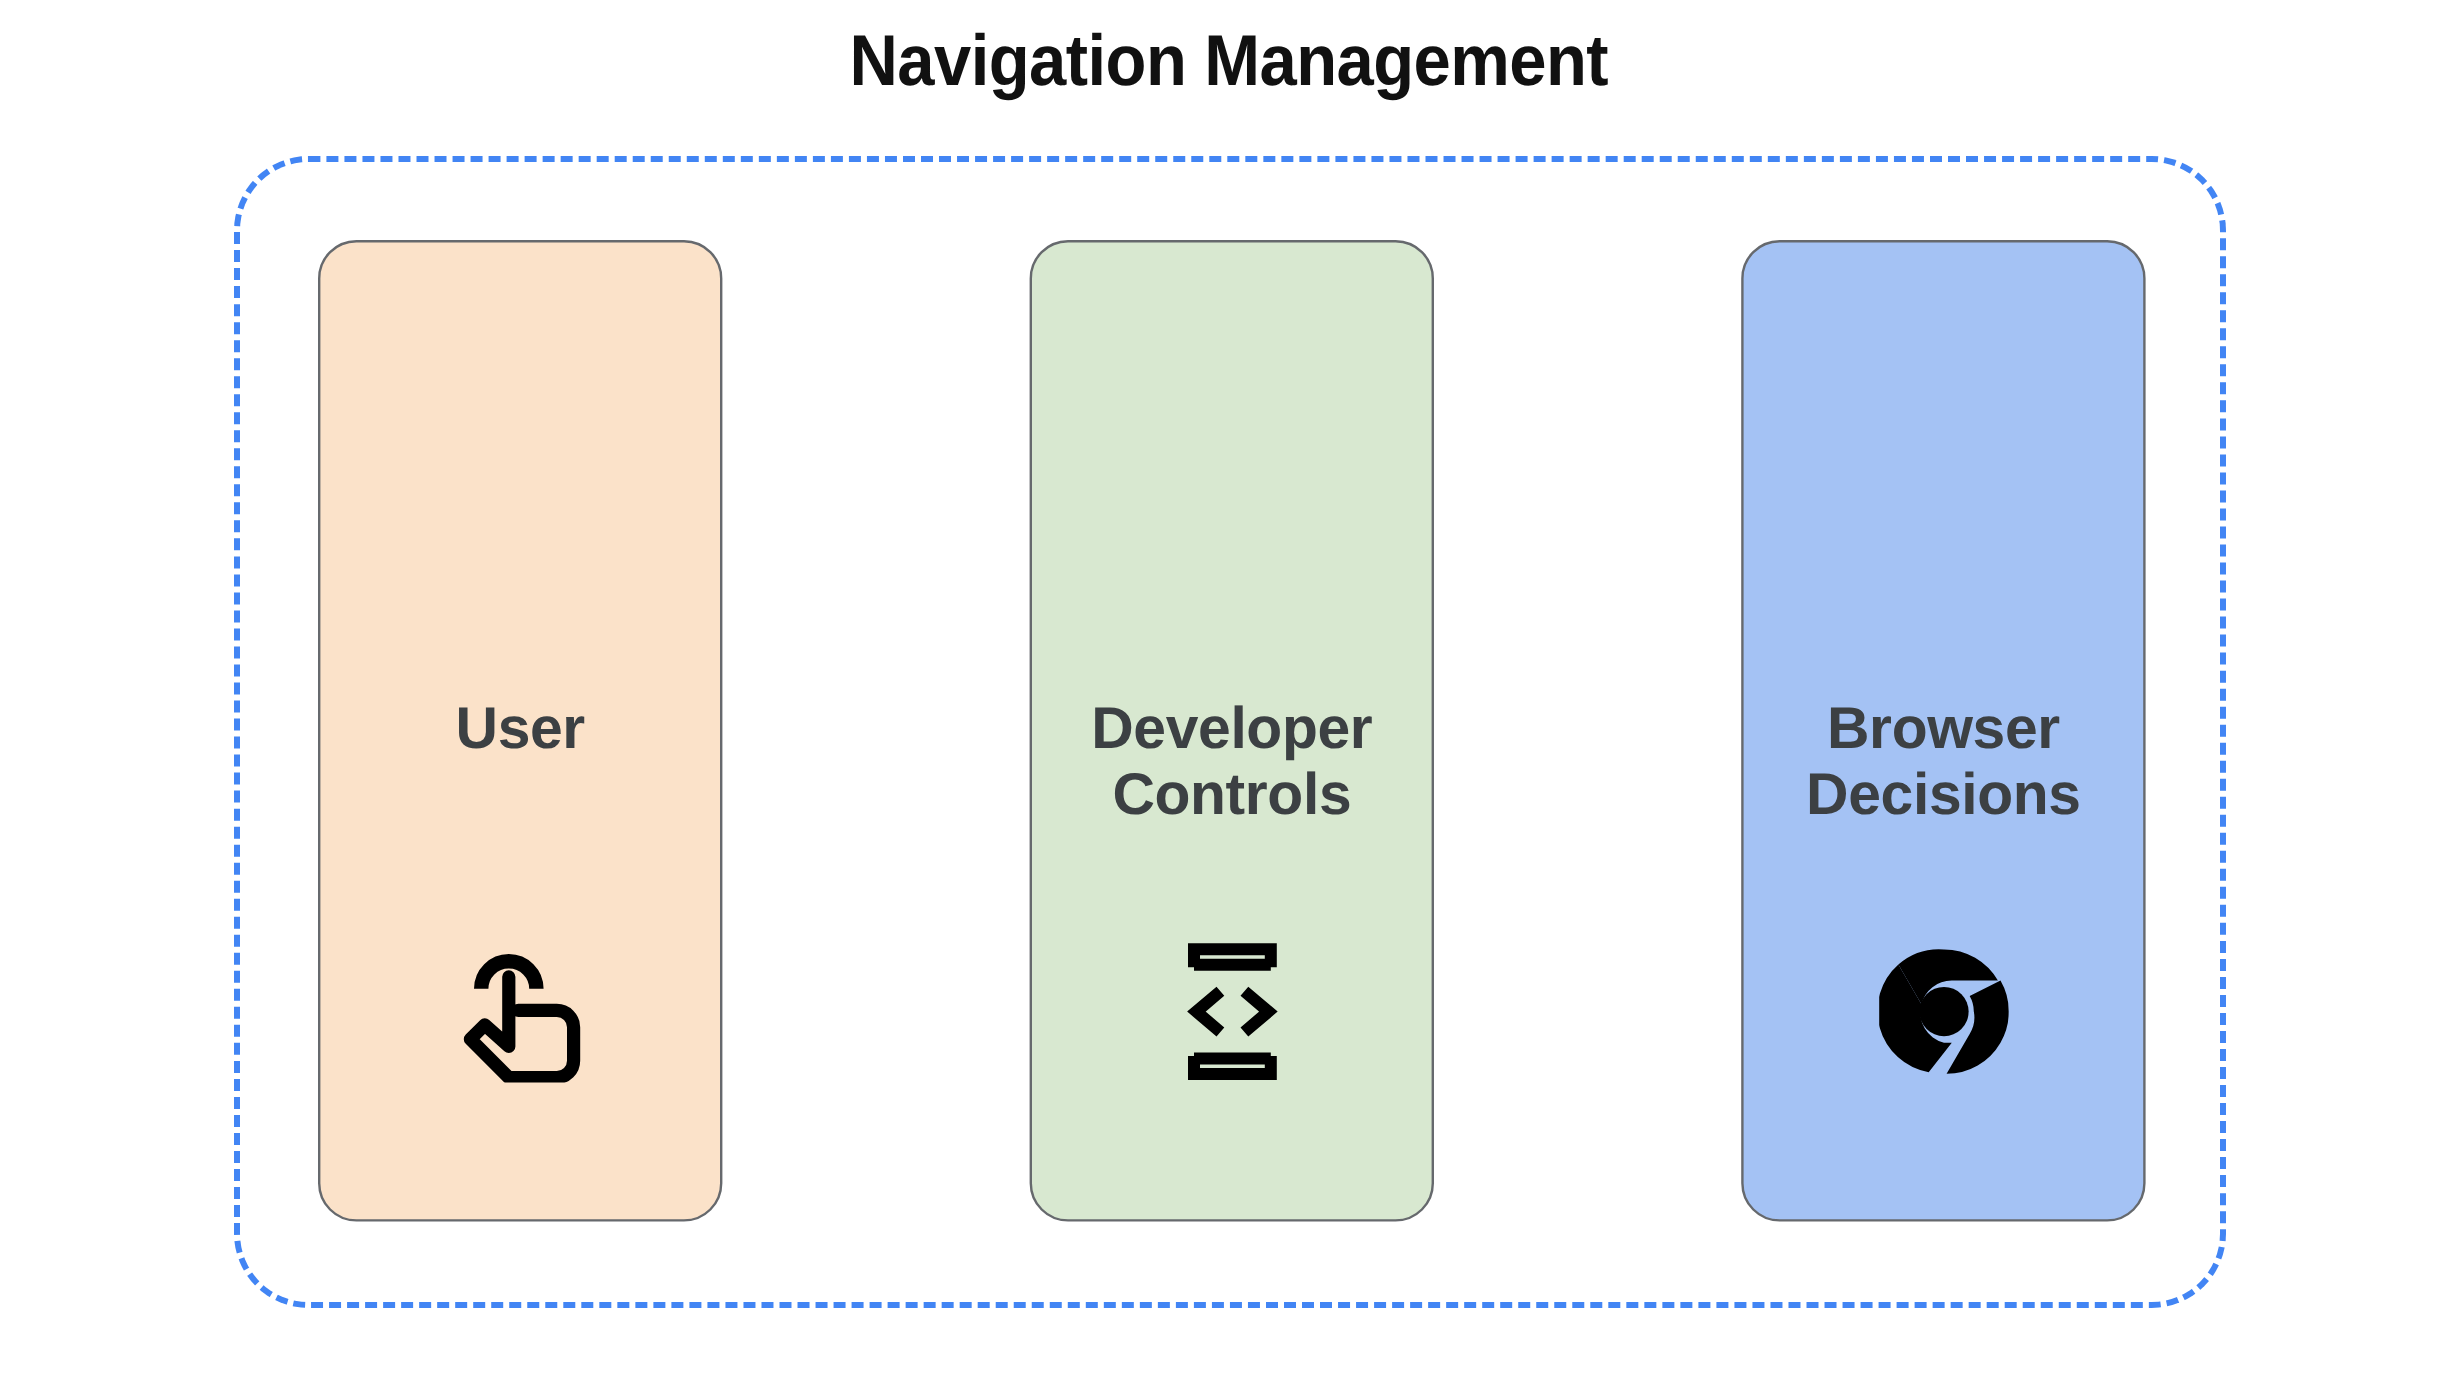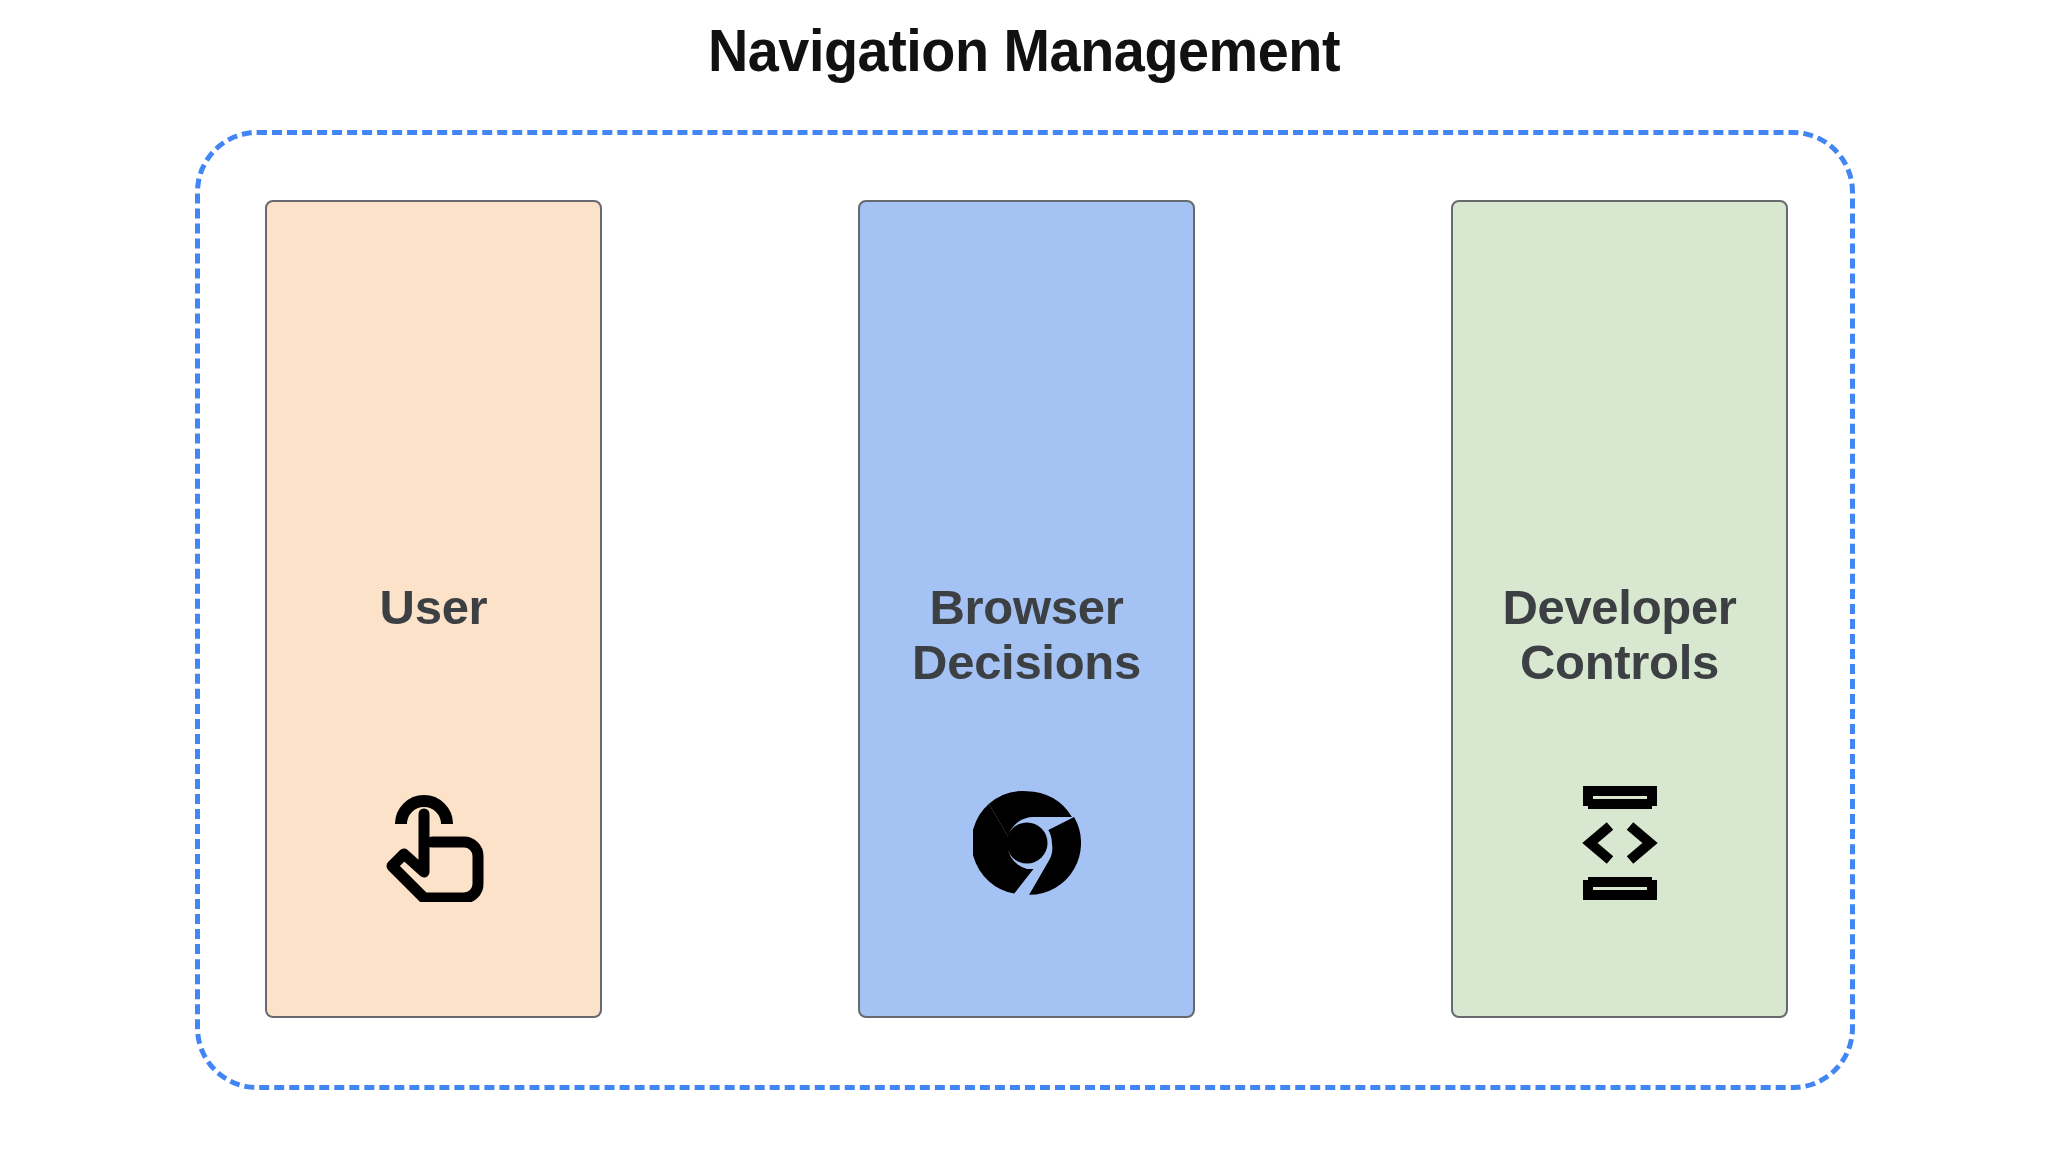--- a/index.html
+++ b/index.html
@@ -56,21 +56,21 @@
     display: flex;
     justify-content: space-between;
     align-items: stretch;
   }
 
   .card {
     width: 337px;
     height: 818px;
     box-sizing: border-box;
     border: 2px solid #66696d;
-    border-radius: 8px;
+    border-radius: 32px;
     position: relative;
     display: flex;
     flex-direction: column;
     align-items: center;
   }
 
   .card-label {
     position: absolute;
     top: 378px;
     left: 0;
@@ -116,38 +116,20 @@
     <div class="card-icon">
       <svg width="108" height="118" viewBox="0 0 108 118" aria-hidden="true">
 
         <path d="M21 40 A23 23 0 0 1 67 40" fill="none" stroke="#000000" stroke-width="12" stroke-linecap="butt"></path>
 
         <path d="M44 30 L44 88 L24 70 L12 82 L44 114 L84 114 A14 14 0 0 0 98 100 L98 72 A14 14 0 0 0 84 58 L52 58" fill="none" stroke="#000000" stroke-width="11" stroke-linejoin="round" stroke-linecap="round"></path>
       </svg>
     </div>
   </div>
 
-  <div class="card" id="card-1" style="background: rgb(164, 194, 244);">
-    <div class="card-label">
-      <span class="line">Browser</span>
-      <span class="line">Decisions</span>
-    </div>
-    <div class="card-icon">
-      <svg width="108" height="108" viewBox="0 0 100 100" aria-hidden="true">
-        <g fill="#000000">
-
-          <path d="M50 2 A48 48 0 0 1 91.6 26 L56 26 A24 24 0 0 0 32.6 44.4 L14.8 13.6 A48 48 0 0 1 50 2 Z"></path>
-          <path d="M91.6 26 A48 48 0 0 1 50 98 L67.8 67.2 A24 24 0 0 0 71 50 A24 24 0 0 0 67.8 38 L91.6 26 Z" transform="translate(2,0)"></path>
-          <path d="M14.8 13.6 L32.6 44.4 A24 24 0 0 0 50 74 L56 74 L38.2 96.8 A48 48 0 0 1 14.8 13.6 Z"></path>
-          <circle cx="50" cy="50" r="19"></circle>
-        </g>
-      </svg>
-    </div>
-  </div>
-
   <div class="card" id="card-2" style="background: rgb(216, 232, 208);">
     <div class="card-label">
       <span class="line">Developer</span>
       <span class="line">Controls</span>
     </div>
     <div class="card-icon">
       <svg width="96" height="118" viewBox="0 0 96 118" aria-hidden="true">
         <g fill="none" stroke="#000000" stroke-width="10" stroke-linecap="butt" stroke-linejoin="miter">
 
           <path d="M16 22 L16 7 A0 0 0 0 1 16 7 L80 7 L80 22"></path>
@@ -156,13 +138,31 @@
           <path d="M16 96 L16 111 L80 111 L80 96"></path>
           <line x1="16" y1="98" x2="80" y2="98"></line>
 
           <polyline points="38,42 18,59 38,76"></polyline>
           <polyline points="58,42 78,59 58,76"></polyline>
         </g>
       </svg>
     </div>
   </div>
 
+  <div class="card" id="card-1" style="background: rgb(164, 194, 244);">
+    <div class="card-label">
+      <span class="line">Browser</span>
+      <span class="line">Decisions</span>
+    </div>
+    <div class="card-icon">
+      <svg width="108" height="108" viewBox="0 0 100 100" aria-hidden="true">
+        <g fill="#000000">
+
+          <path d="M50 2 A48 48 0 0 1 91.6 26 L56 26 A24 24 0 0 0 32.6 44.4 L14.8 13.6 A48 48 0 0 1 50 2 Z"></path>
+          <path d="M91.6 26 A48 48 0 0 1 50 98 L67.8 67.2 A24 24 0 0 0 71 50 A24 24 0 0 0 67.8 38 L91.6 26 Z" transform="translate(2,0)"></path>
+          <path d="M14.8 13.6 L32.6 44.4 A24 24 0 0 0 50 74 L56 74 L38.2 96.8 A48 48 0 0 1 14.8 13.6 Z"></path>
+          <circle cx="50" cy="50" r="19"></circle>
+        </g>
+      </svg>
+    </div>
+  </div>
+
 </div>
 
 </body></html>

